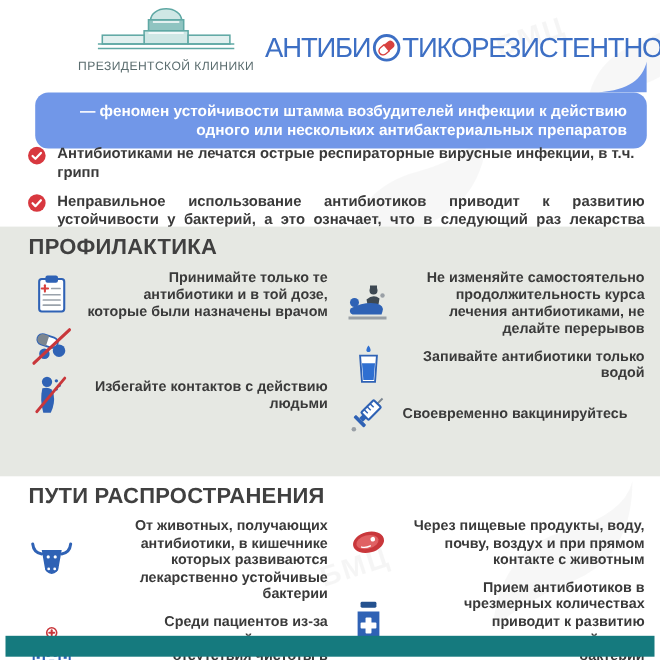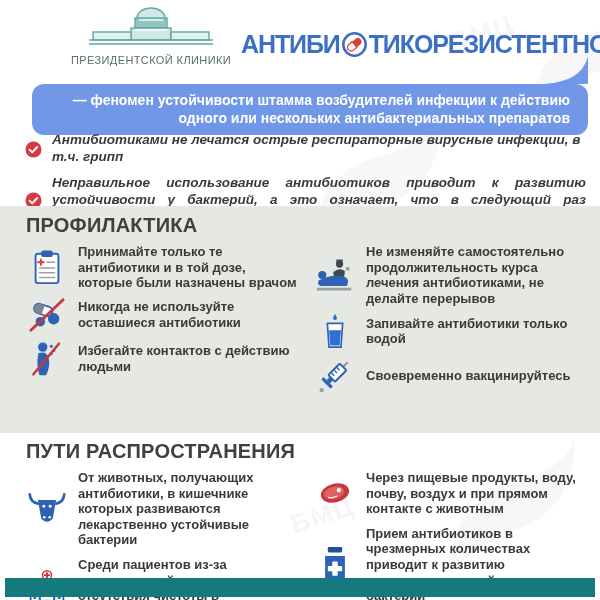--- a/index.html
+++ b/index.html
@@ -4,48 +4,48 @@
 <style>
   html,body{margin:0;padding:0;}
   body{font-family:"Liberation Sans",sans-serif;}
   .page{position:relative;width:600px;height:600px;background:#ffffff;overflow:hidden;}
   .wm{position:absolute;opacity:0.05;color:#5a5a5a;pointer-events:none;}
   .wm-txt{font-size:26px;font-weight:bold;letter-spacing:2px;transform:rotate(-18deg);}
 
   
   .logo{position:absolute;top:6px;left:58px;width:186px;text-align:center;}
   .logo-text{margin-top:2px;font-size:11px;line-height:1.25;color:#5b6d6f;letter-spacing:.4px;font-weight:500;}
-  .title{position:absolute;top:30px;left:241px;width:352px;display:flex;align-items:center;
-         color:#3d6fc4;font-weight:700;font-size:25px;letter-spacing:-1.1px;white-space:nowrap;}
+  .title{position:absolute;top:30px;left:241px;width:352px;display:flex;
+         color:#3d6fc4;font-weight:400;font-size:25px;letter-spacing:-1.1px;white-space:nowrap;}
   .pill-o{margin:0 1px;display:inline-flex;}
   .swoosh{position:absolute;top:56px;right:12px;line-height:0;}
 
   
   .banner{position:absolute;top:84px;left:32px;right:12px;background:#7197e8;border-radius:12px;
           color:#ffffff;font-weight:700;font-size:14px;line-height:1.32;text-align:right;
           padding:7px 18px;box-sizing:border-box;}
 
   
   .facts{position:absolute;top:132px;left:25px;right:14px;}
-  .fact{display:flex;gap:10px;margin-bottom:9px;align-items:center;font-style:italic;}
+  .fact{display:flex;gap:10px;margin-bottom:9px;align-items:flex-start;}
   .fact p{margin:0;font-size:13.5px;font-weight:700;color:#3a3a3a;line-height:1.25;}
   .fact.justify p{text-align:justify;}
   .check{flex:none;margin-top:1px;}
 
   
   .sec-prevention{position:absolute;top:206px;left:0;right:0;height:227px;background:#e6e8e3;
                   padding:6px 14px 0 26px;box-sizing:border-box;}
   .sec-spread{position:absolute;top:438px;left:26px;right:14px;}
   h2.sec-head{margin:2px 0 7px 0;font-size:20px;color:#404040;letter-spacing:.2px;font-weight:800;}
   .cols{display:flex;gap:16px;}
   .col{flex:1;min-width:0;}
   .item{display:flex;gap:10px;align-items:center;margin-bottom:5px;min-height:38px;}
   .sec-spread .item{margin-bottom:9px;min-height:46px;}
   .item .ic{flex:none;width:42px;display:flex;justify-content:center;line-height:0;}
-  .item p{margin:0;font-size:13px;font-weight:700;color:#3a3a3a;line-height:1.2;}
+  .item p{margin:0;font-size:13px;font-weight:700;color:#3a3a3a;line-height:1.2;text-align:right;}
 
   .footer-bar{position:absolute;left:5px;right:5px;bottom:3px;height:19px;background:#157a7e;}
 </style>
 </head>
 <body>
 
 <div class="page">
 
   <div class="wm wm-txt" style="top:18px;left:450px;">БМЦ</div>
   <div class="wm wm-txt" style="top:290px;left:10px;">БМЦ</div>
@@ -149,21 +149,20 @@
             <svg width="38" height="38" viewBox="0 0 40 40">
               <g transform="rotate(18 17 15)">
                 <rect x="6" y="10" width="20" height="10" rx="5" fill="#ffffff" stroke="#2f62b5" stroke-width="1.8"></rect>
                 <path d="M6 15a5 5 0 0 1 5-5h5v10h-5a5 5 0 0 1-5-5z" fill="#7c8690"></path>
               </g>
               <circle cx="27" cy="24" r="6" fill="#2f62b5"></circle>
               <circle cx="13" cy="27" r="5" fill="#2f62b5"></circle>
               <line x1="3" y1="36" x2="37" y2="4" stroke="#c9373b" stroke-width="3" stroke-linecap="round"></line>
             </svg>
           </span>
-          <p>Никогда не используйте оставшиеся антибиотики</p>
         </div>
 
         <div class="item">
           <span class="ic">
             <svg width="34" height="40" viewBox="0 0 40 44">
               <circle cx="15" cy="8" r="5.5" fill="#2f62b5"></circle>
               <path d="M10 15 q10 -3 12 6 q2 10 -3 20 h-8 q-4 -13 -1 -26 z" fill="#2f62b5"></path>
               <circle cx="25" cy="7" r="1.8" fill="#2f62b5"></circle>
                 <circle cx="28" cy="12" r="1.8" fill="#2f62b5"></circle>
                 <circle cx="25" cy="16" r="1.5" fill="#2f62b5"></circle>

